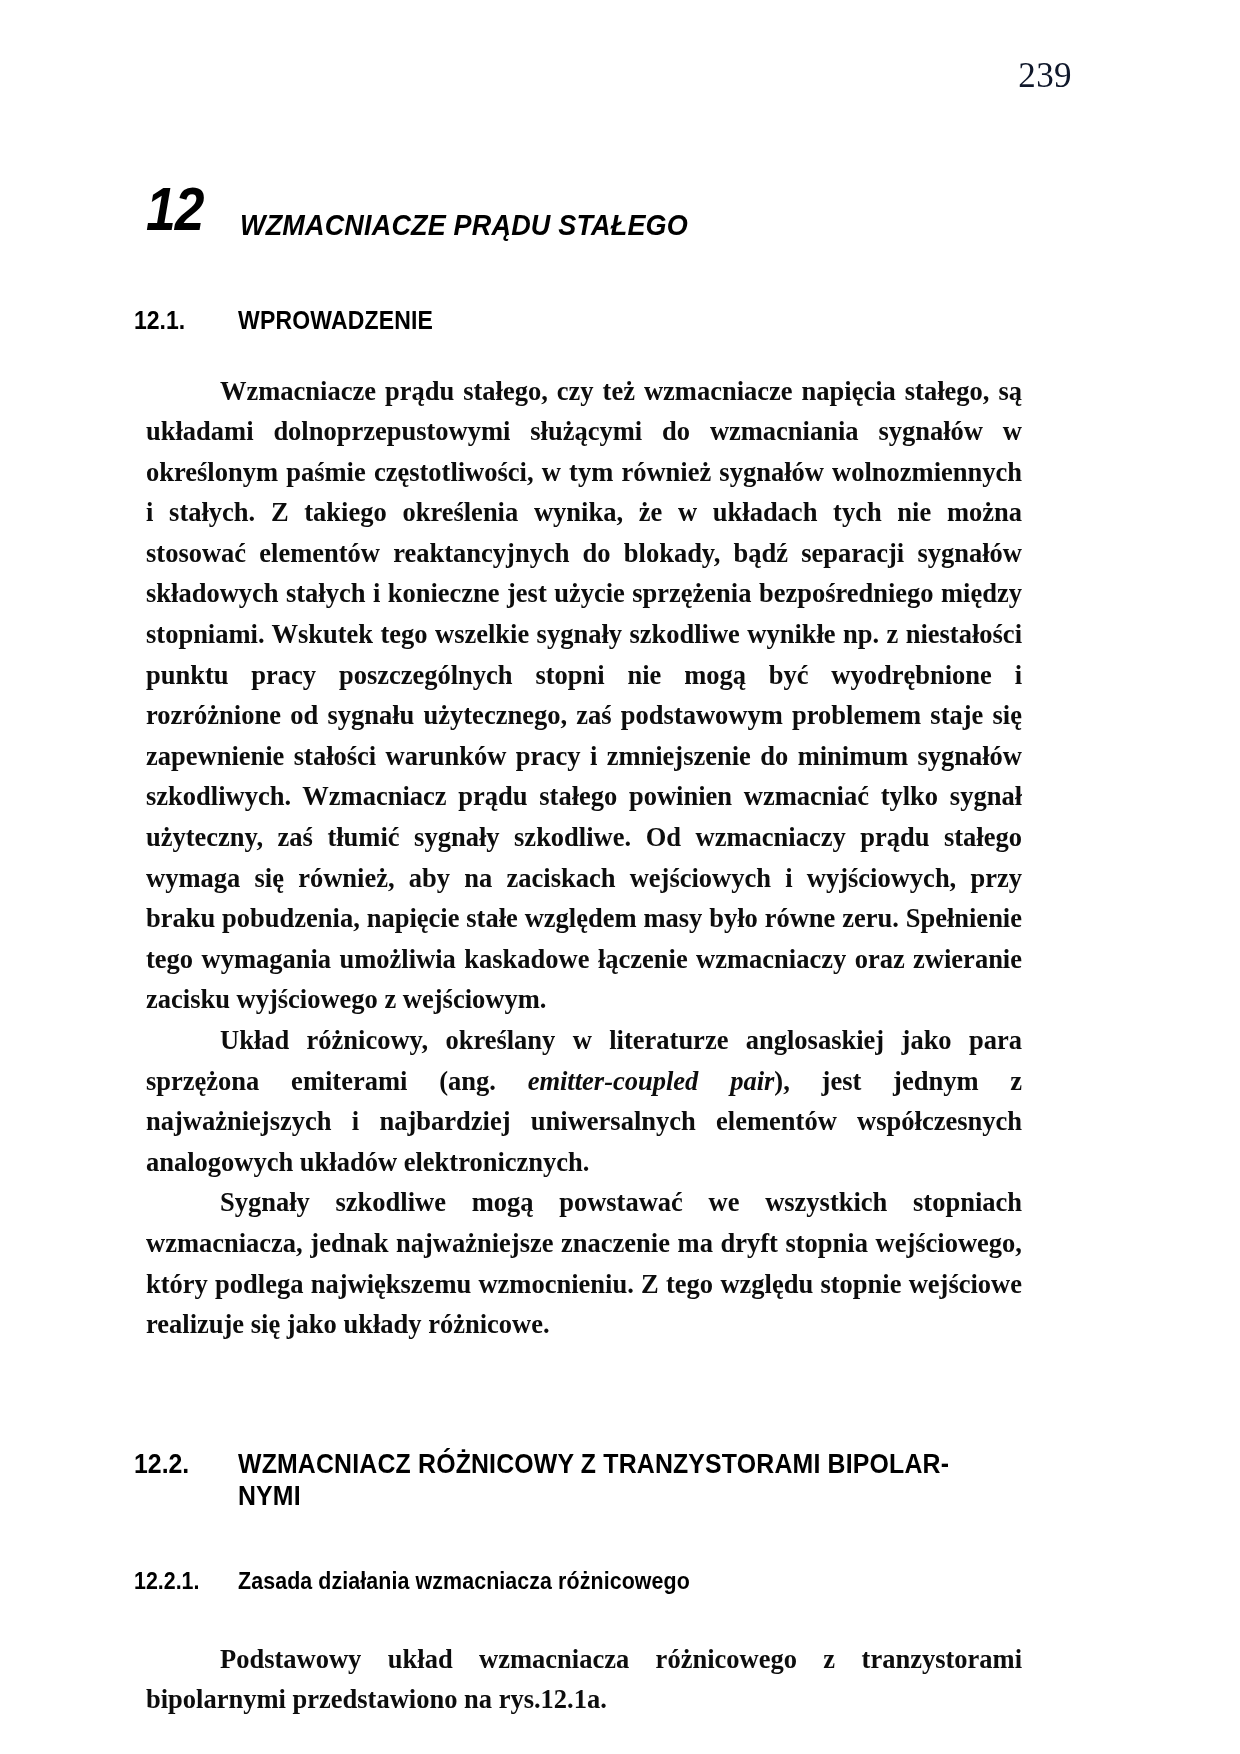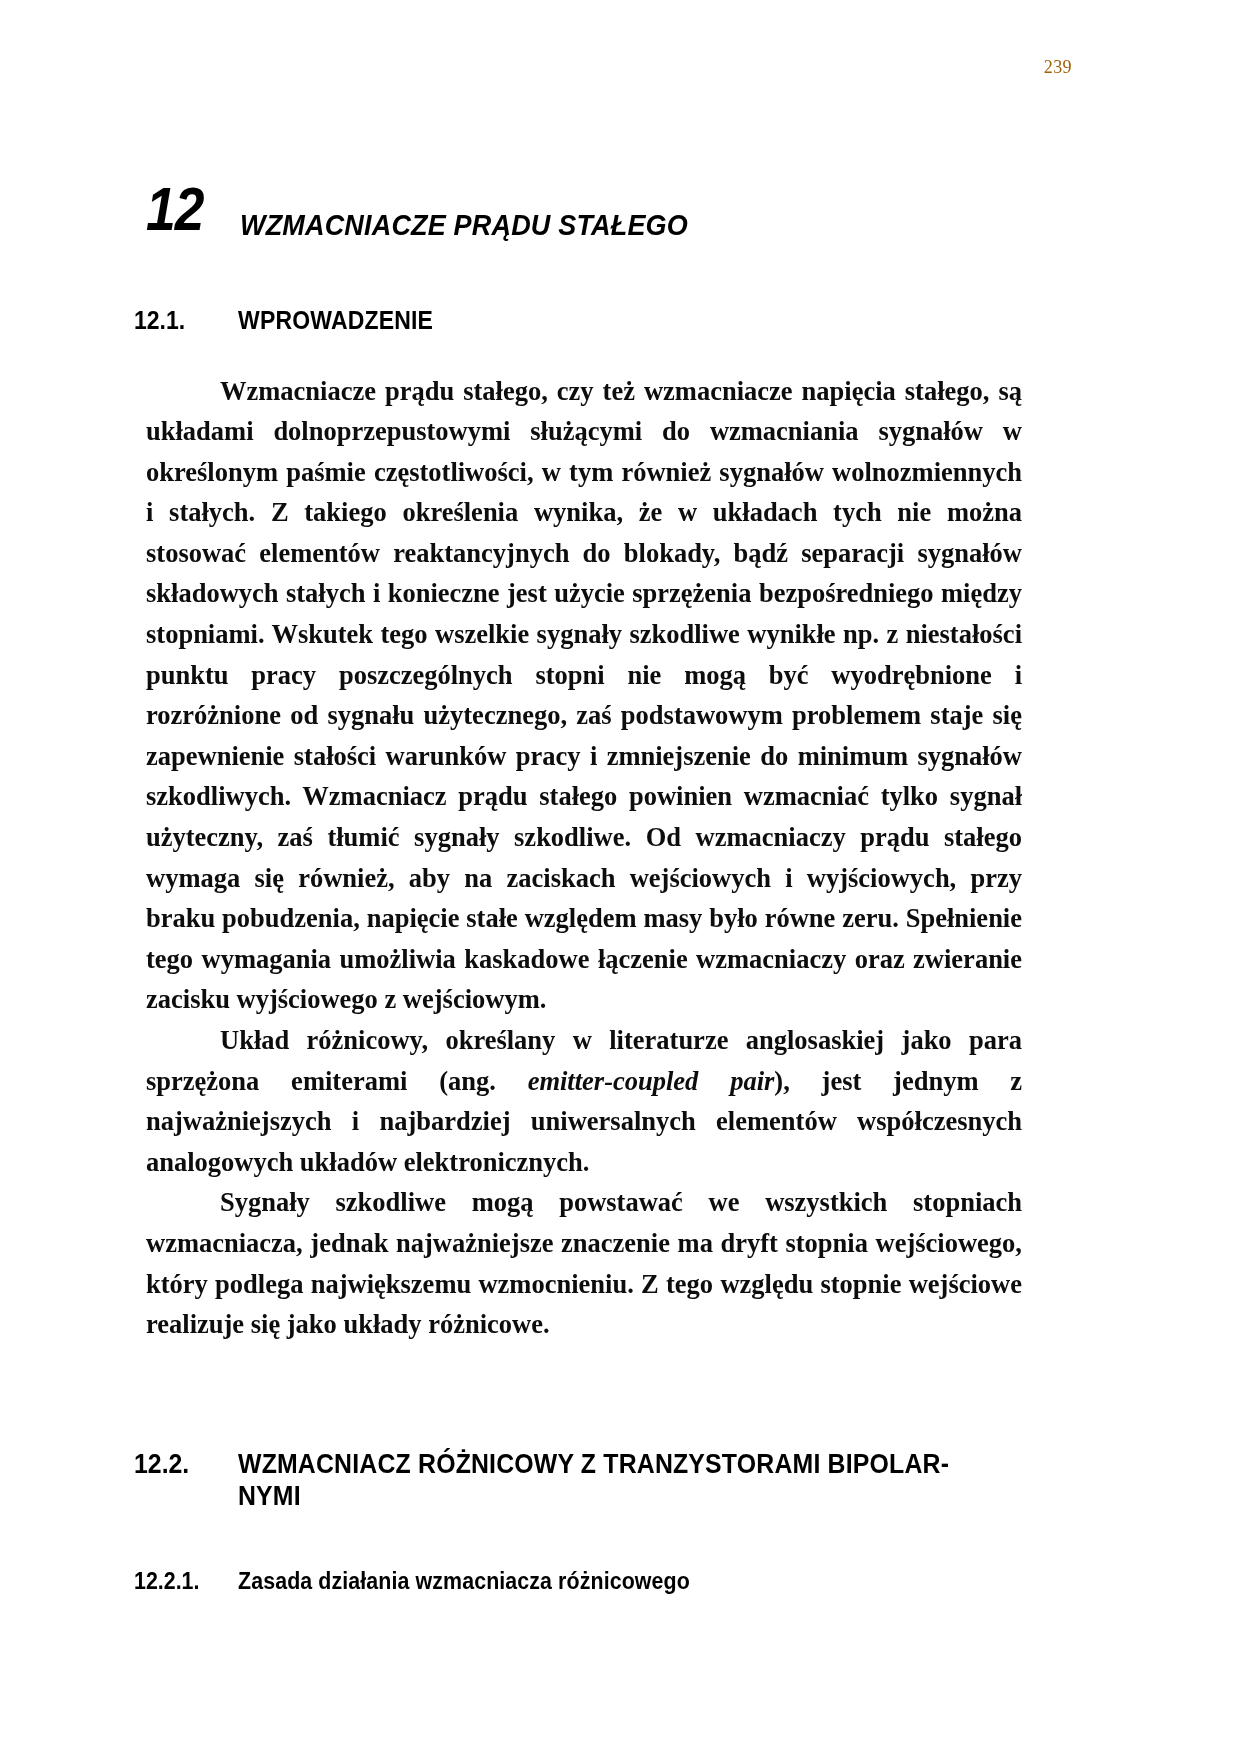--- a/index.html
+++ b/index.html
@@ -20,24 +20,24 @@
     font-family: "Liberation Serif", "DejaVu Serif", serif;
     -webkit-font-smoothing: antialiased;
   }
 
   
   .page-number {
     position: absolute;
     top: 58px;
     right: 168px;
     font-family: "Liberation Serif", "DejaVu Serif", serif;
-    font-size: 18px;
+    font-size: 35px;
     line-height: 1;
     letter-spacing: 0.4px;
-    color: #a16207;
+    color: #0f172a;
   }
 
   
   .content {
     position: absolute;
     left: 146px;
     top: 150px;
     width: 876px;
   }
 
@@ -181,15 +181,18 @@
     <div class="heading-row h2-row second">
       <span class="num">12.2.</span>
       <span class="label">WZMACNIACZ RÓŻNICOWY Z TRANZYSTORAMI BIPOLAR-NYMI</span>
     </div>
 
     <div class="heading-row h3-row">
       <span class="num">12.2.1.</span>
       <span class="label">Zasada działania wzmacniacza różnicowego</span>
     </div>
 
+    <div class="body-block lastpara">
+      <p class="body">Podstawowy układ wzmacniacza różnicowego z tranzystorami bipolarnymi przedstawiono na rys.12.1a.</p>
+    </div>
 
   </div>
 </div>
 
 </body></html>

